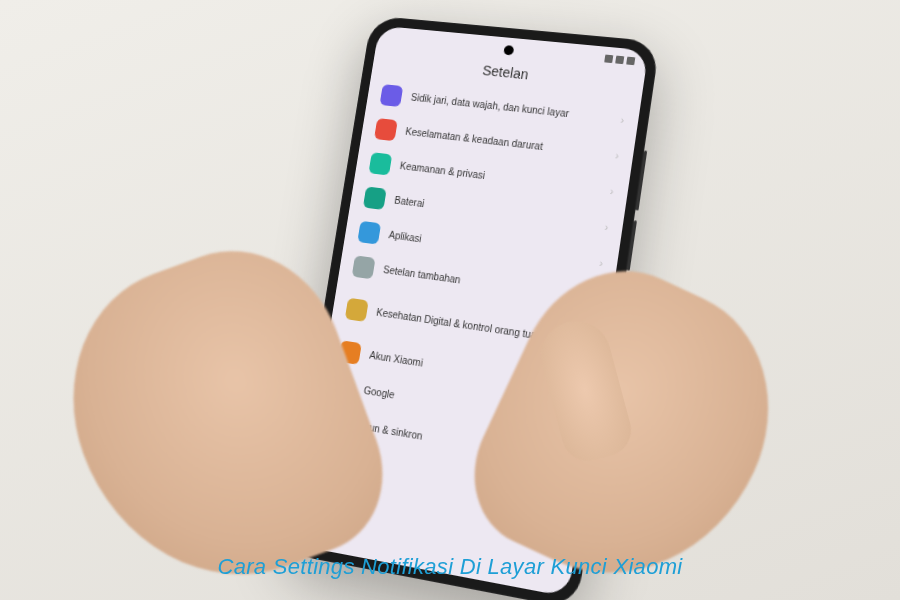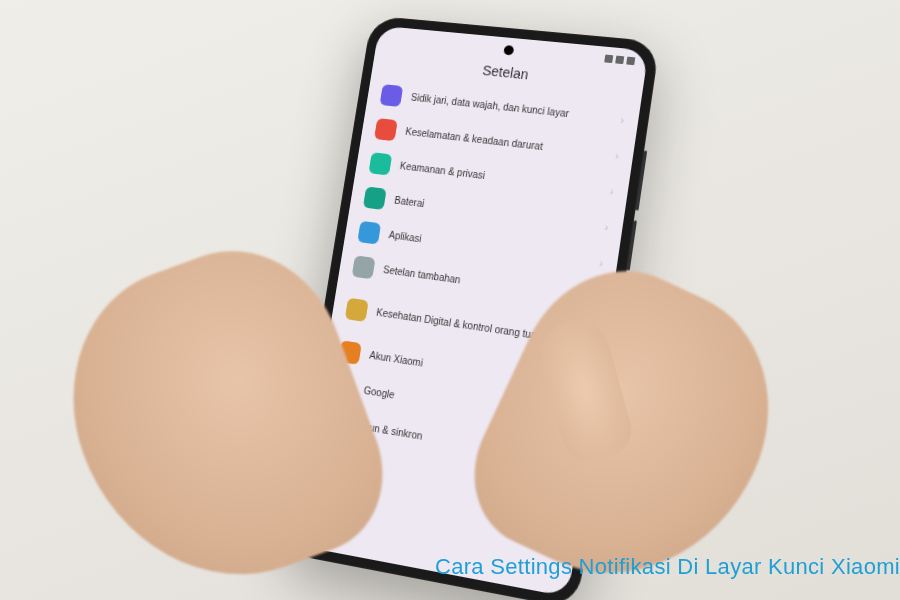--- a/index.html
+++ b/index.html
@@ -135,26 +135,27 @@
       border-radius: 40px 40px 30px 30px;
       transform: rotate(-15deg);
       z-index: 16;
       filter: blur(0.5px);
     }
     .caption {
       position: absolute;
       bottom: 20px;
       left: 0;
       width: 100%;
-      text-align: right;
+      text-align: center;
       font-size: 22px;
       font-weight: 500;
       color: #1e9fd6;
       letter-spacing: 0.3px;
       z-index: 20;
+      font-style: italic;
     }
     .power-btn {
       position: absolute;
       right: -3px;
       top: 180px;
       width: 3px;
       height: 50px;
       background: #333;
       border-radius: 2px;
     }

